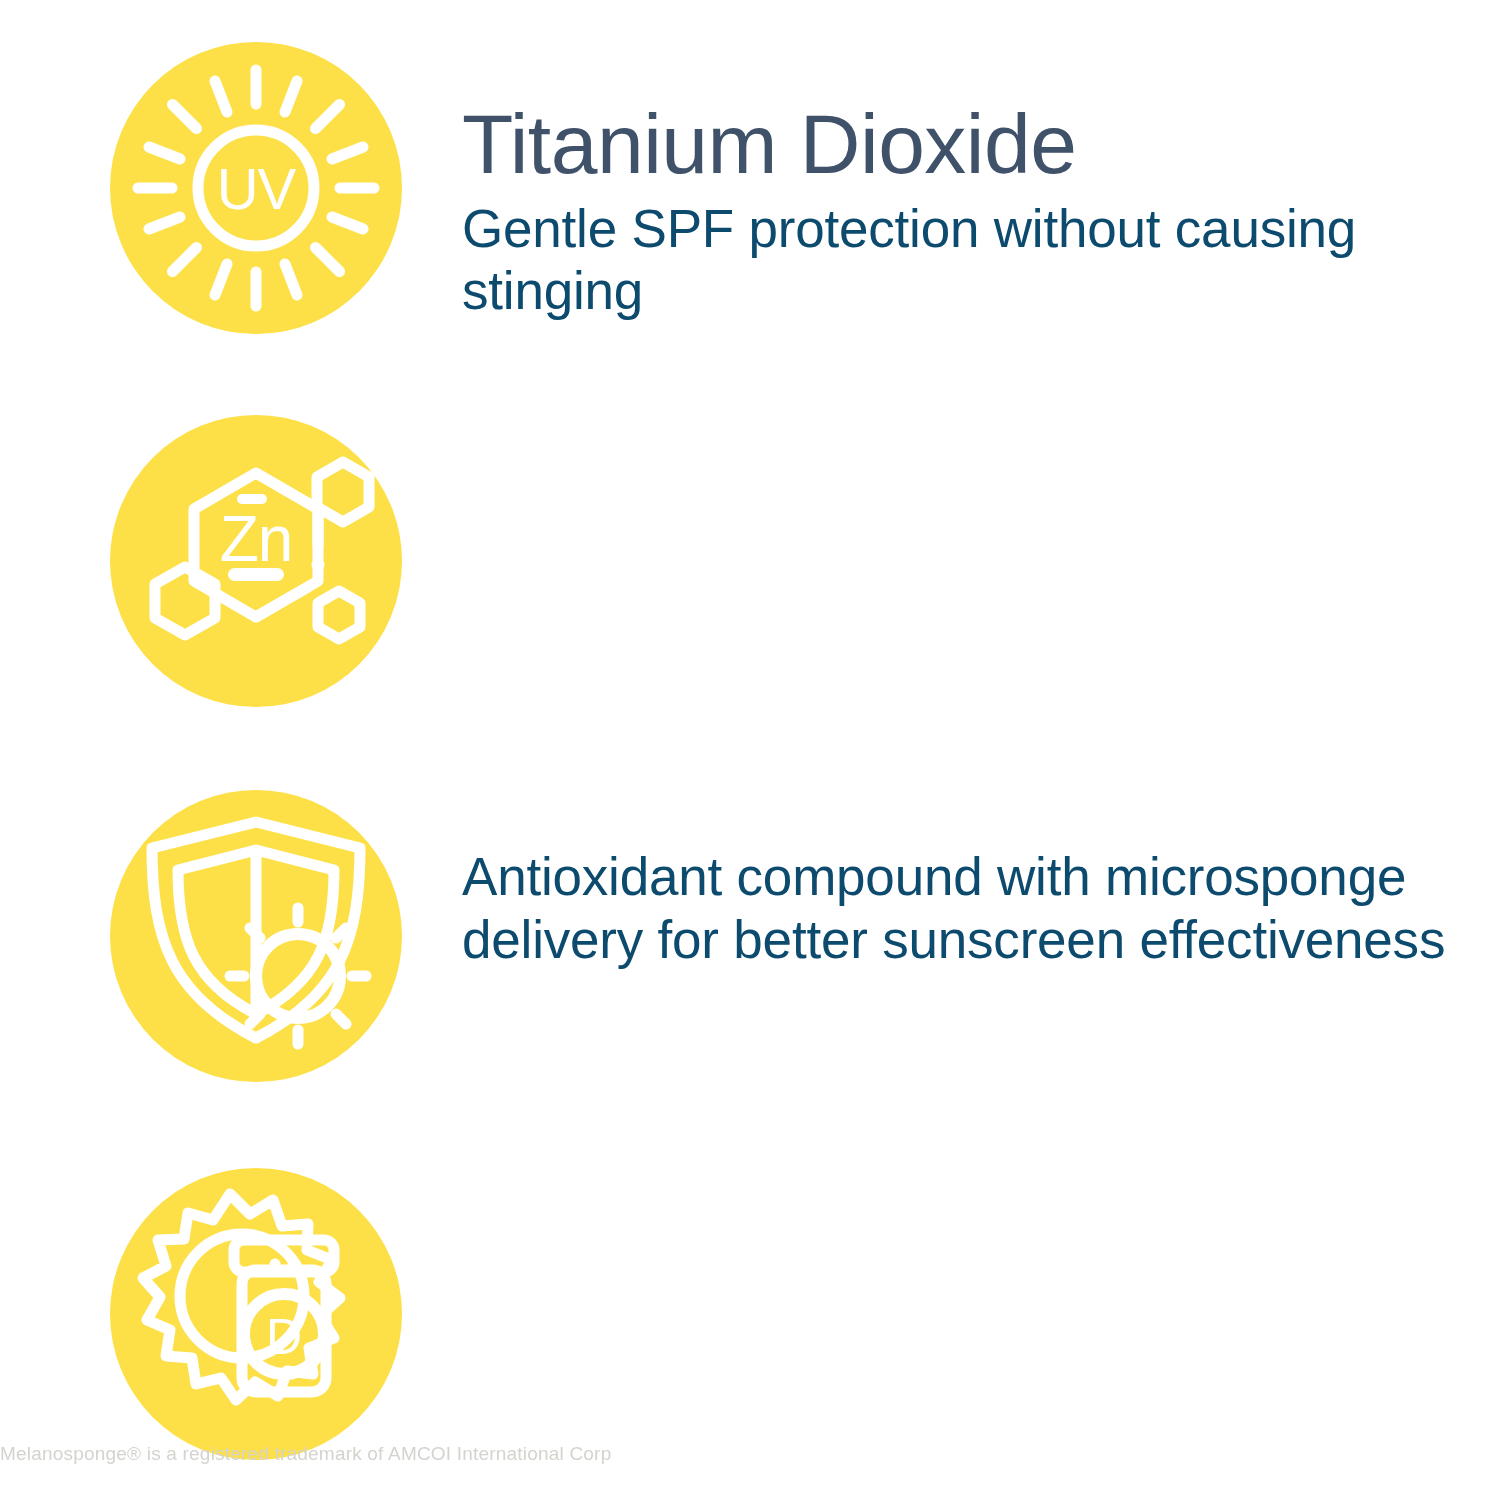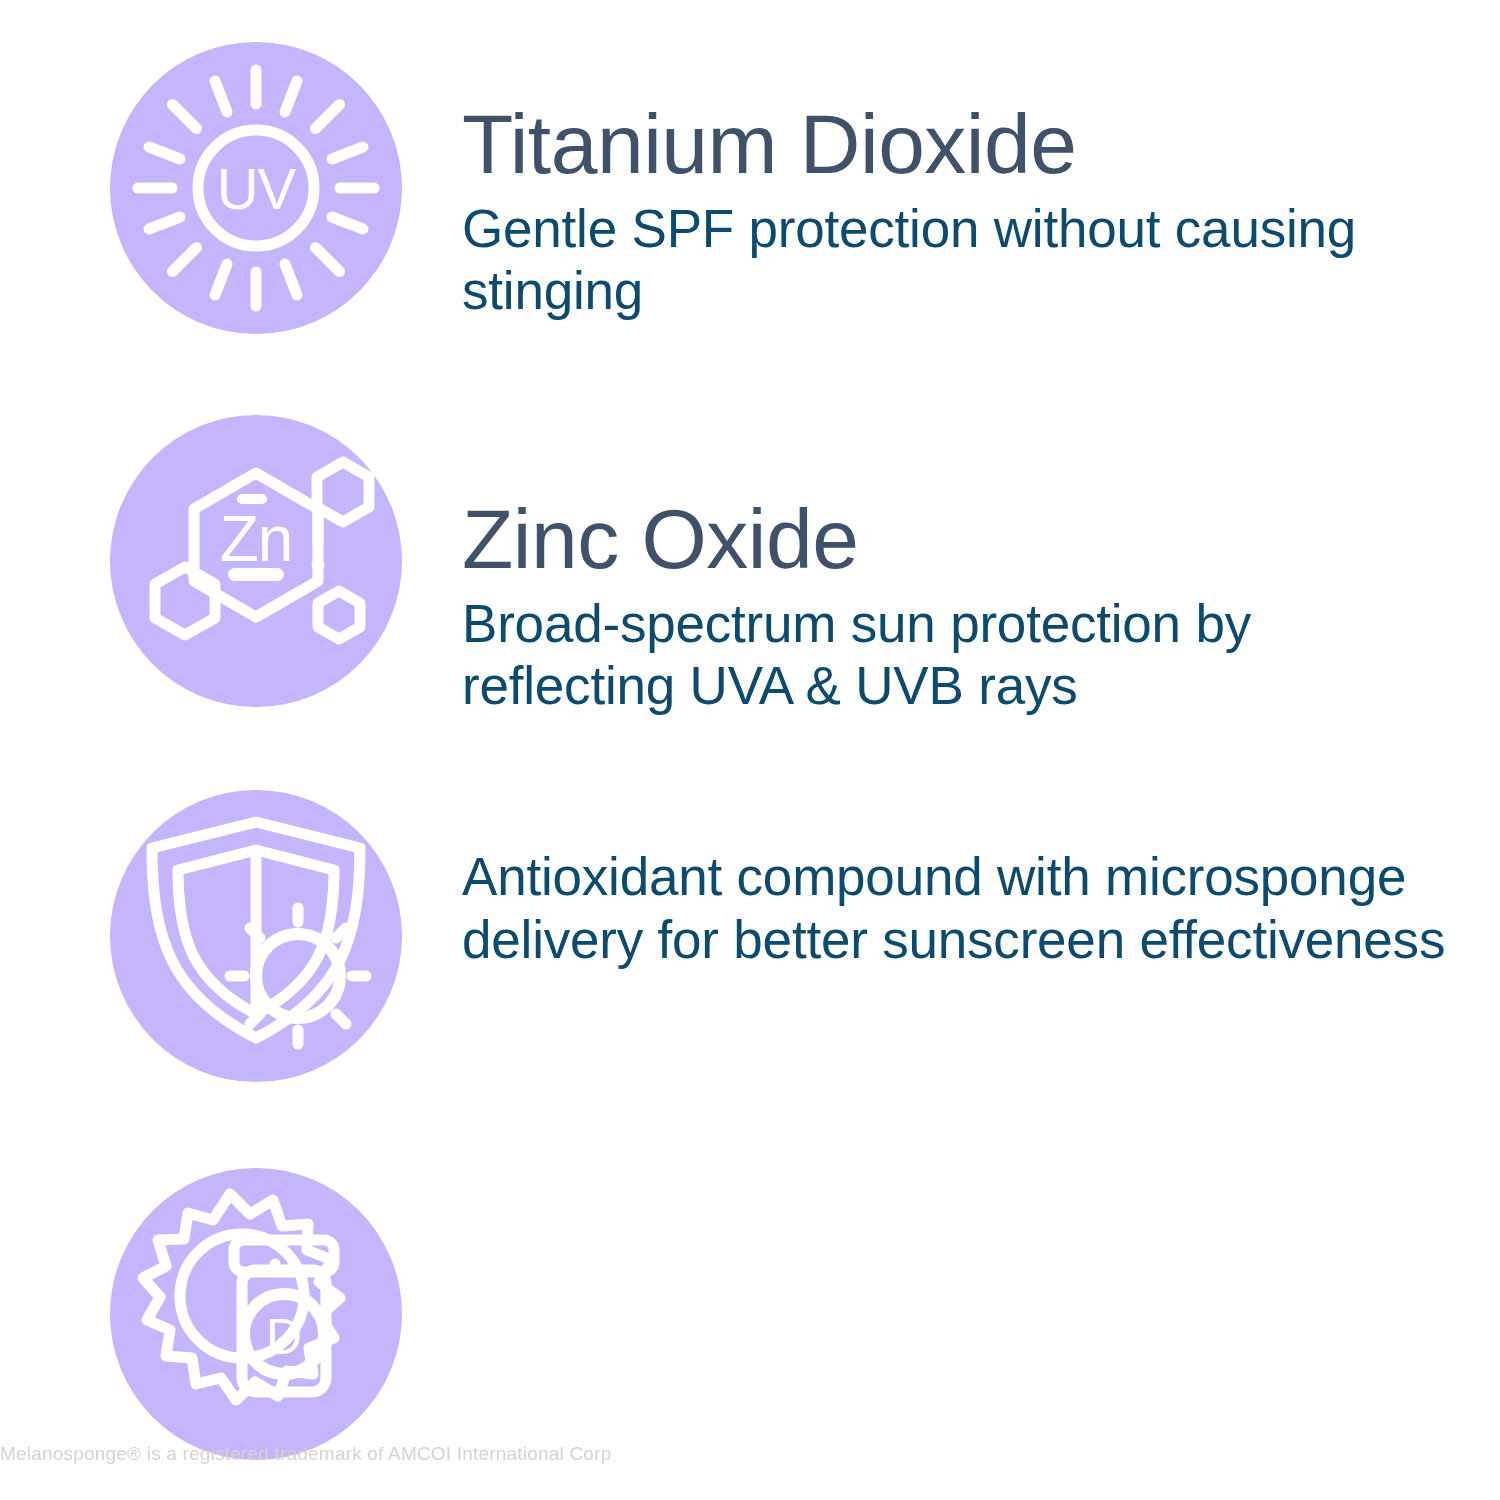--- a/index.html
+++ b/index.html
@@ -24,32 +24,32 @@
   }
 
   .ingredient-row {
     position: absolute;
     left: 0;
     width: 1500px;
     height: 292px;
   }
 
   .row-1 { top: 42px; }
-  .row-2 { top: 415px; }
+  .row-2 { top: 415px; text-align: center; }
   .row-3 { top: 790px; }
   .row-4 { top: 1168px; }
 
   .icon-badge {
     position: absolute;
     left: 110px;
     top: 0;
     width: 292px;
     height: 292px;
     border-radius: 50%;
-    background: #c4b5fd;
+    background: #fde047;
   }
 
   .icon-badge svg {
     display: block;
     width: 292px;
     height: 292px;
   }
 
   .row-text {
     position: absolute;
@@ -160,24 +160,20 @@
           <line x1="146" y1="202" x2="198" y2="172"></line>
         </g>
         <g fill="#ffffff">
           <rect x="127" y="79" width="30" height="10" rx="5"></rect>
           <rect x="118" y="153" width="56" height="13" rx="6.5"></rect>
           <circle cx="208" cy="150" r="6.5"></circle>
         </g>
         <text x="146" y="146" text-anchor="middle" fill="#ffffff" font-family="Liberation Sans, sans-serif" font-size="64" letter-spacing="-1">Zn</text>
       </svg>
     </div>
-    <div class="row-text">
-      <h2 class="ingredient-title">Zinc Oxide</h2>
-      <p class="ingredient-desc">Broad-spectrum sun protection by reflecting UVA &amp; UVB rays</p>
-    </div>
   </div>
 
   <div class="ingredient-row row-3">
     <div class="icon-badge">
       <svg viewBox="0 0 292 292" xmlns="http://www.w3.org/2000/svg">
         <g stroke="#ffffff" stroke-width="11" stroke-linecap="round" stroke-linejoin="round" fill="none">
 
           <path d="M146 32 L42 58 C42 150 62 205 146 248 C230 205 250 150 250 58 Z"></path>
 
           <path d="M146 60 L68 80 C68 150 84 192 146 224 C208 192 224 150 224 80 Z"></path>

